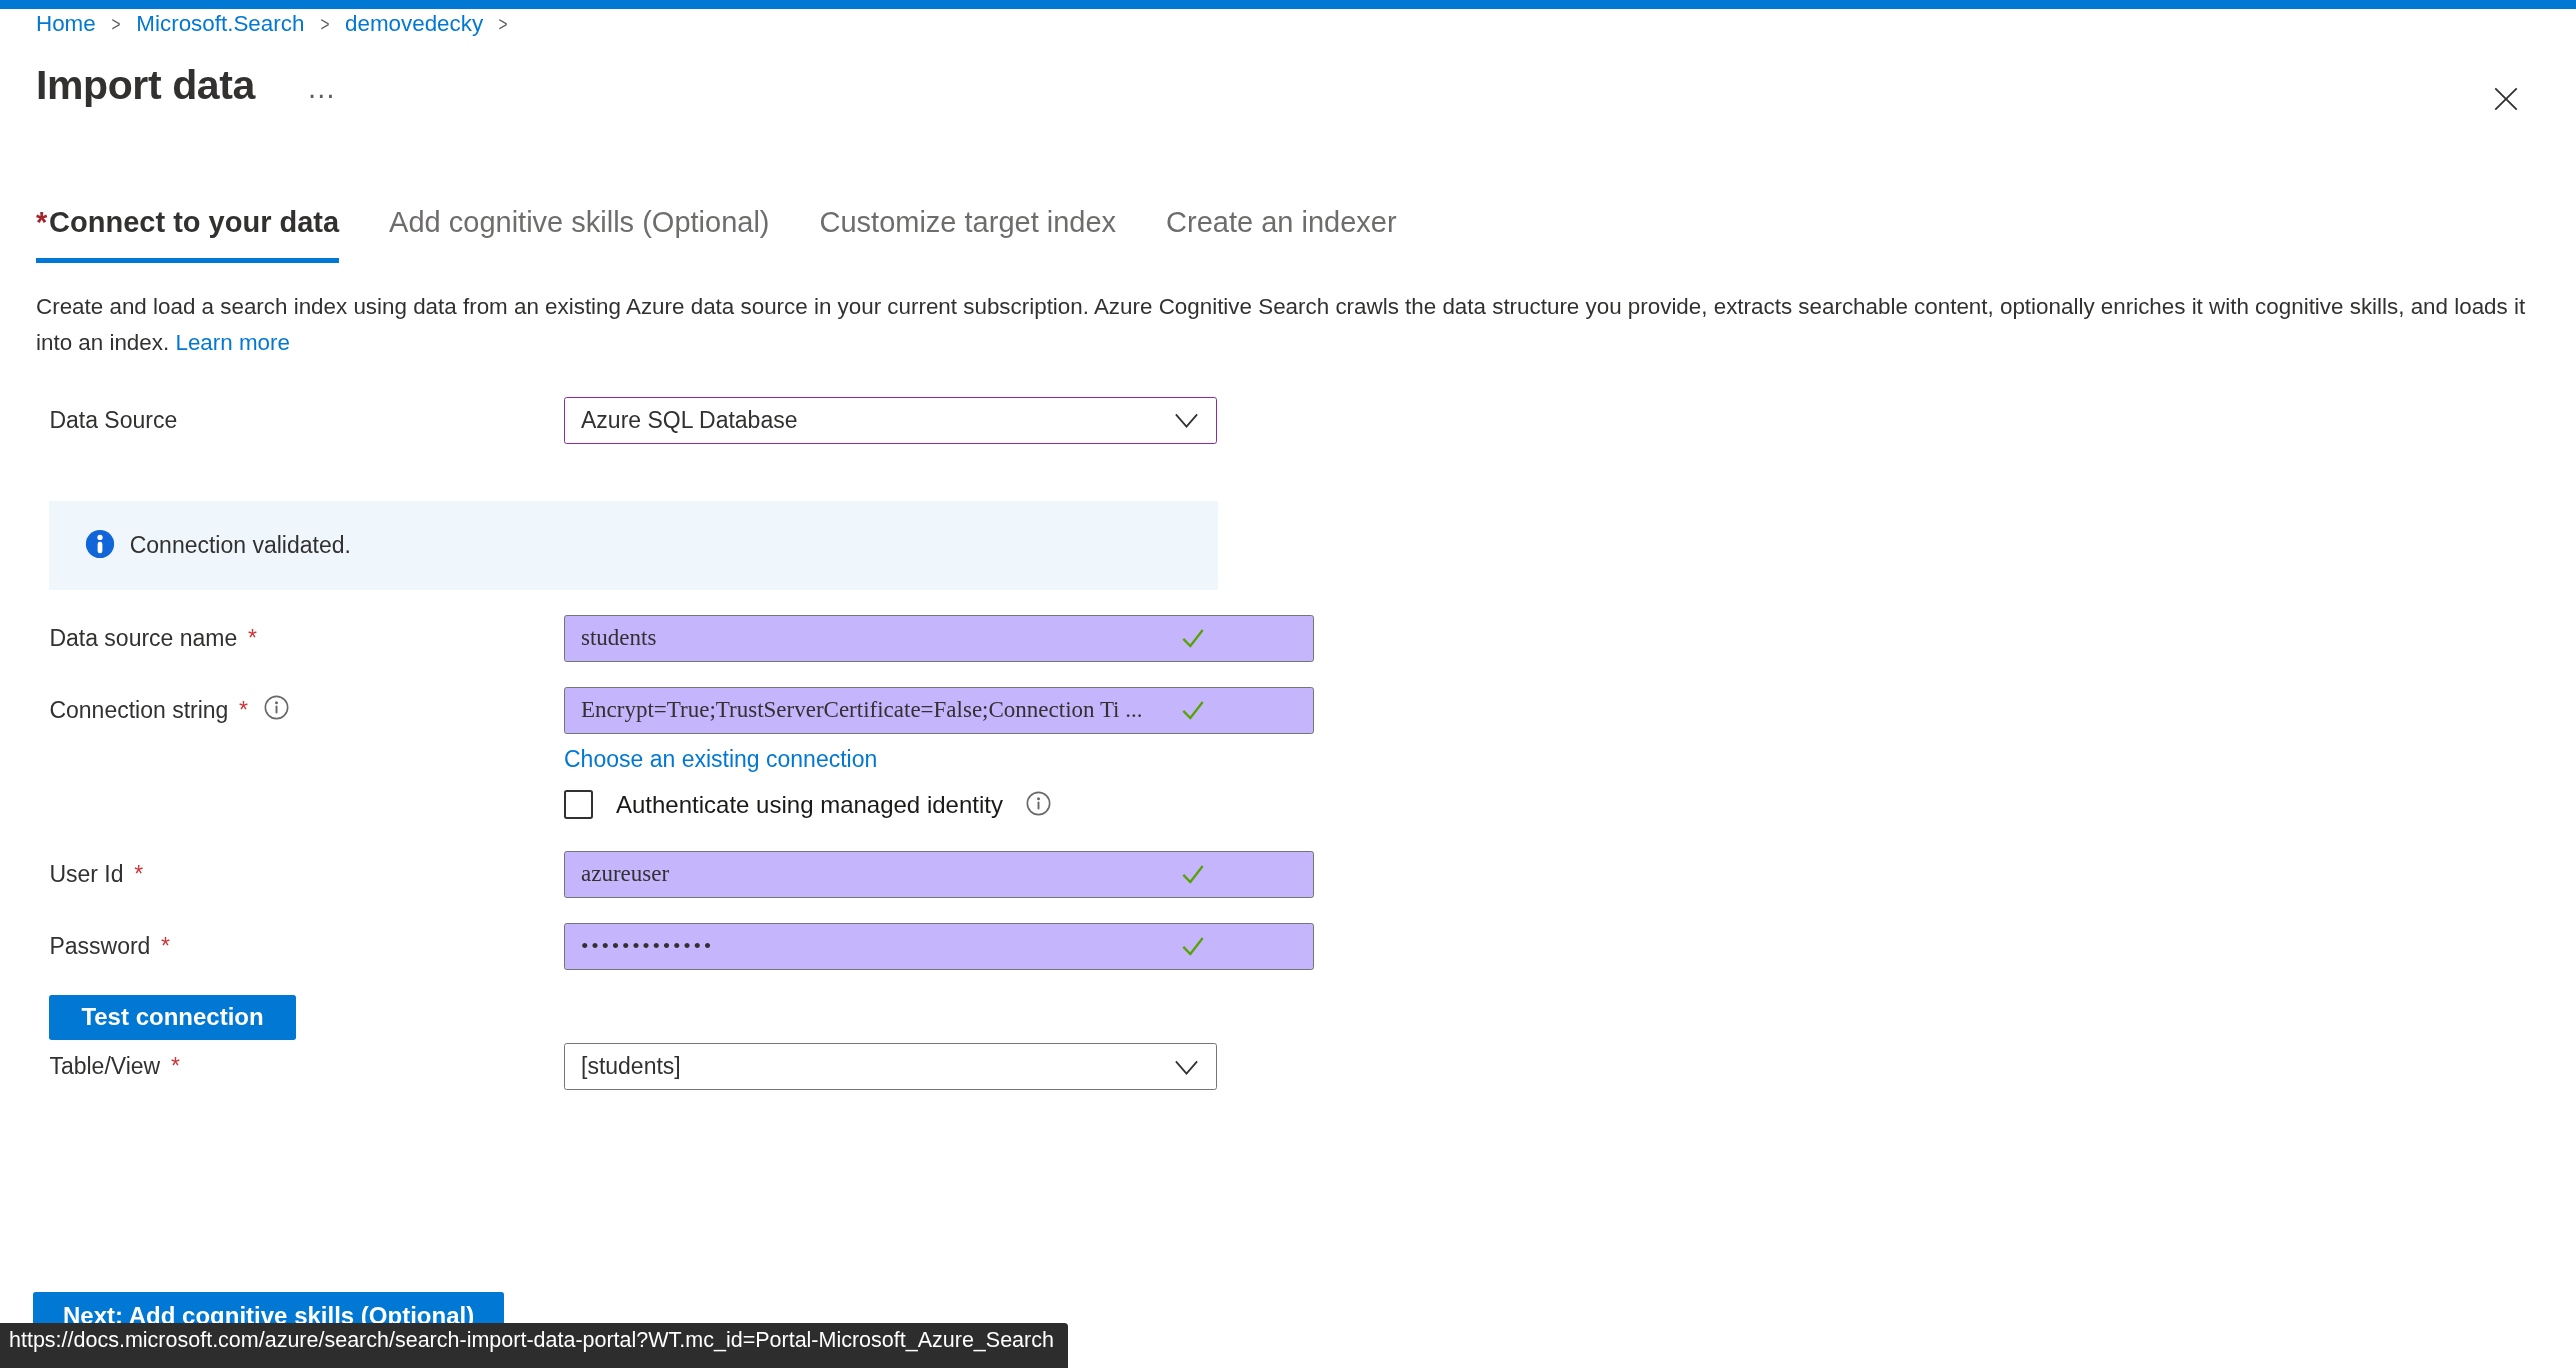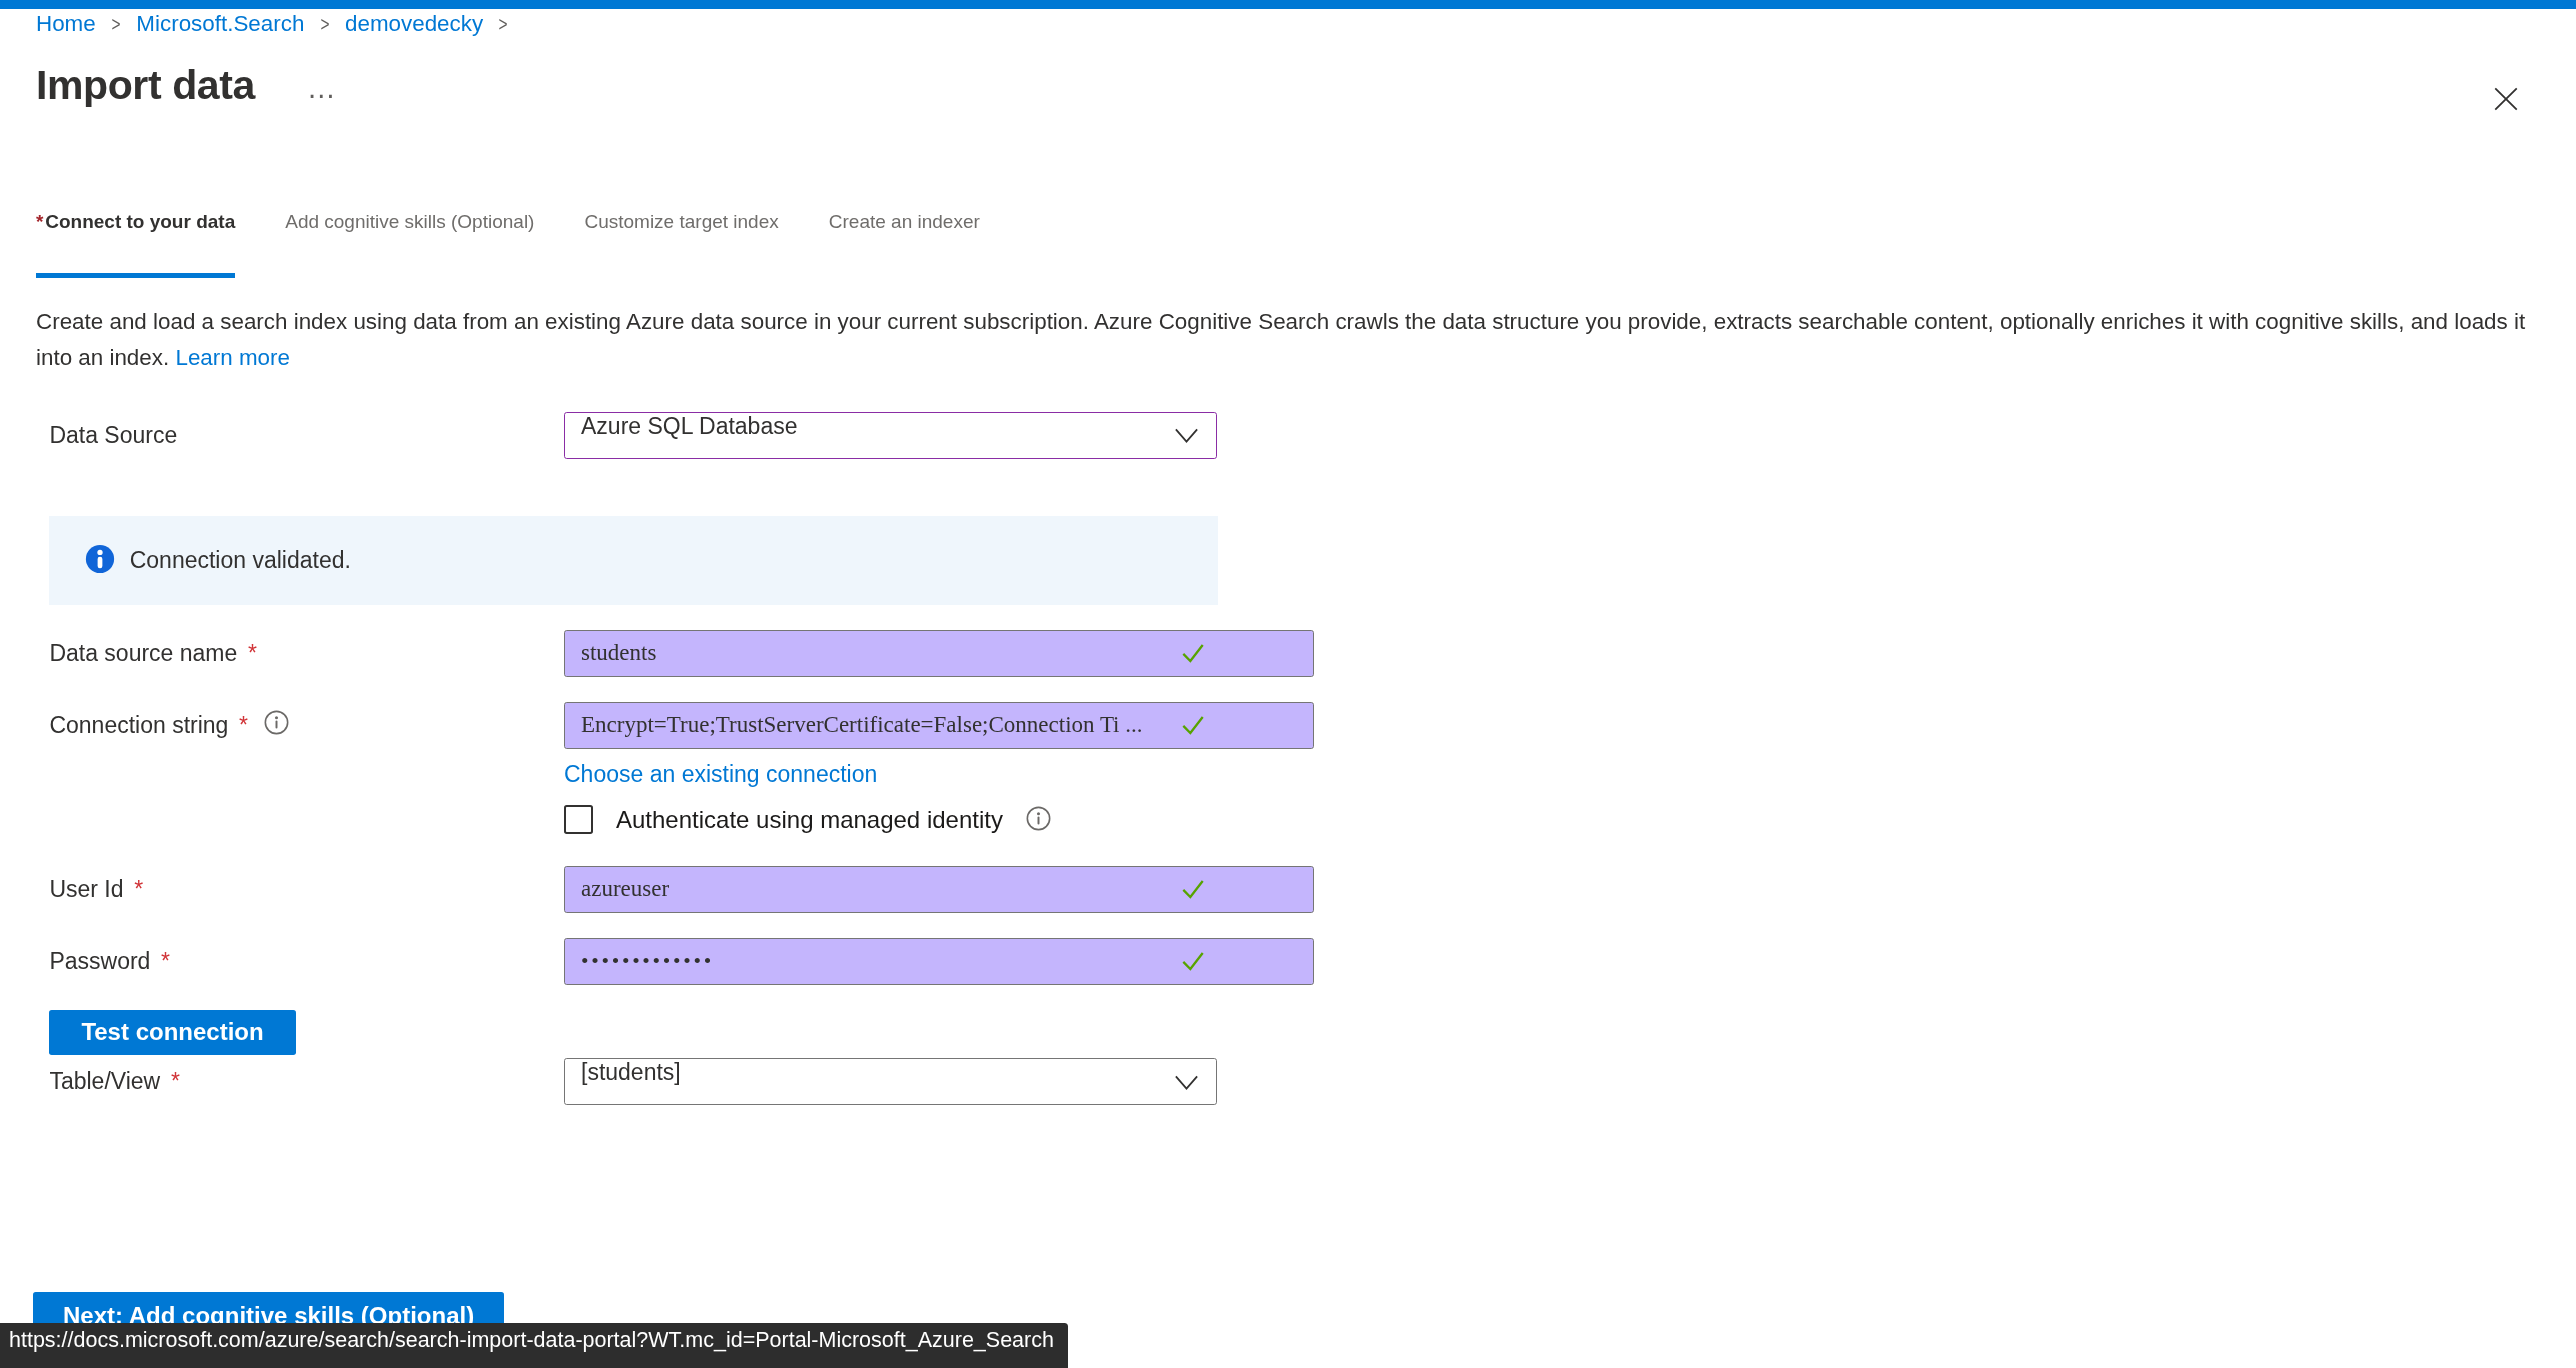--- a/index.html
+++ b/index.html
@@ -14,37 +14,37 @@
   .breadcrumb .sep { color:#605e5c; font-size:20.6px; transform:scaleX(.75); display:inline-block; }
 
   
   .header { margin-top:21.5px; display:flex; align-items:flex-start; }
   .header h1 { font-size:41px; line-height:50px; font-weight:700; color:#323130; letter-spacing:-0.4px; }
   .more-btn { border:none; background:none; color:#605e5c; font-size:29px; margin-left:52px; margin-top:19.7px; cursor:pointer; line-height:18px; }
   .close-btn { position:absolute; top:82px; left:2488px; width:36px; height:36px; border:none; background:none; cursor:pointer; padding:0; }
 
   
   .tabs { margin-top:97px; display:flex; gap:50px; }
-  .tab { font-size:19px; line-height:30px; color:#6f6d6b; padding-bottom:36px; border-bottom:5.4px solid transparent; cursor:pointer; white-space:nowrap; }
+  .tab { font-size:29px; line-height:30px; color:#6f6d6b; padding-bottom:21px; border-bottom:5.4px solid transparent; cursor:pointer; white-space:nowrap; }
   .tab.active { color:#323130; font-weight:700; border-bottom-color:#0078d4; }
   .tab .ast { color:#a4262c; font-weight:700; margin-right:1.8px; }
 
   
   .desc { margin-top:26px; font-size:22.4px; line-height:36px; max-width:2510px; color:#323130; }
   .desc a { color:#0078d4; text-decoration:none; cursor:pointer; }
 
   
   .form { margin-top:36px; }
   .row { display:flex; align-items:center; margin-top:25px; }
   .row .lbl { width:528px; padding-left:13.4px; font-size:23px; display:flex; align-items:center; gap:10.7px; flex-shrink:0; }
   .ast { color:#d13438; }
   .field { position:relative; width:653px; }
   .field input { width:750px; height:47px; border:1.8px solid #757575; border-radius:2.7px; font-size:23px; font-family:Liberation Serif, serif; color:#323130; padding:0 63px 0 16px; outline:none; background:#c4b5fd; }
   .check-ic { position:absolute; right:9px; top:8px; }
-  .selectbox { width:653px; height:47px; border:1.8px solid #757575; border-radius:2.7px; display:flex; align-items:flex-start; padding:0 54px 0 16px; font-size:23px; cursor:pointer; background:#fff; position:relative; }
+  .selectbox { width:653px; height:47px; border:1.8px solid #757575; border-radius:2.7px; display:flex; align-items:center; padding:0 54px 0 16px; font-size:23px; cursor:pointer; background:#fff; position:relative; }
   .selectbox.purple { border-color:#8a2da5; }
   .selectbox .chev { position:absolute; right:16px; top:11.6px; }
 
   
   .banner { margin-top:57px; margin-left:13.4px; width:1169px; height:89px; background:#eff6fc; display:flex; align-items:center; padding-left:36px; gap:14.3px; }
   .banner .txt { font-size:23px; color:#323130; }
 
   .sub-link { margin-top:12.5px; margin-left:528px; font-size:23px; line-height:27px; }
   .sub-link a { color:#0078d4; text-decoration:none; cursor:pointer; }
 

